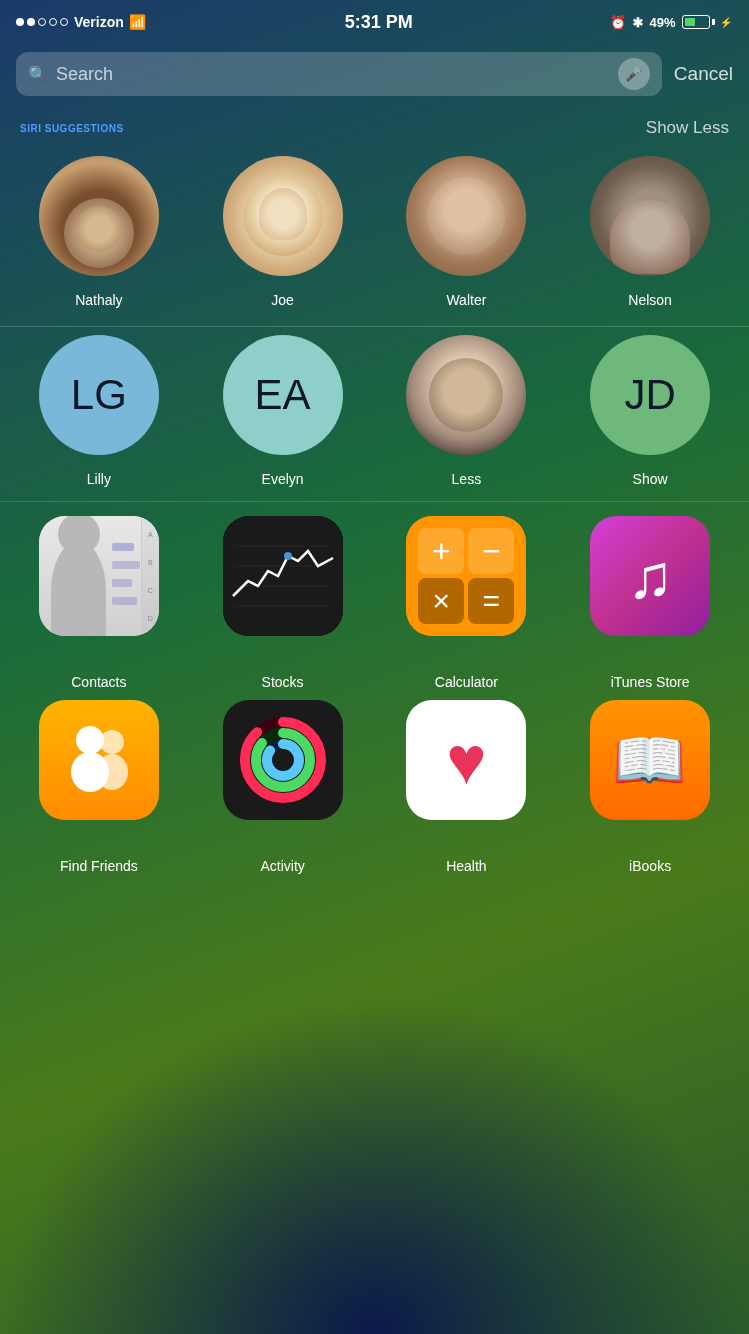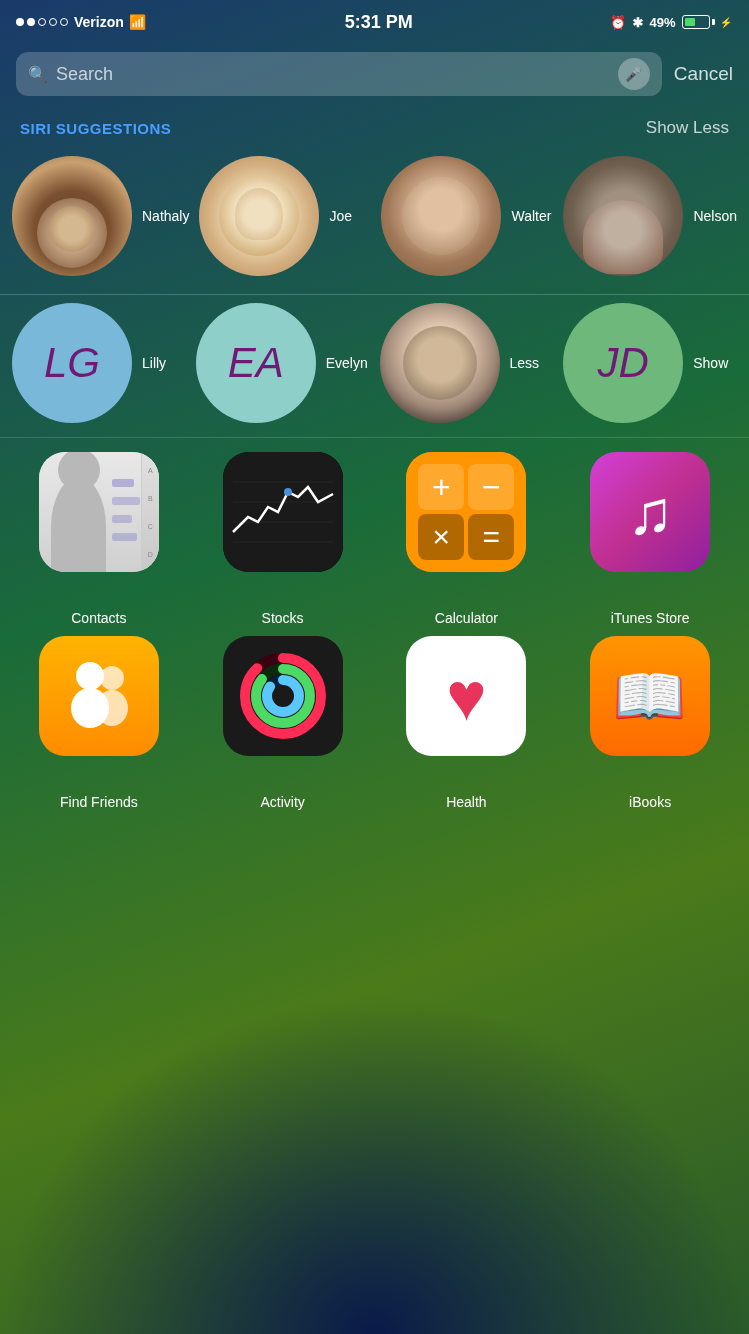--- a/index.html
+++ b/index.html
@@ -75,50 +75,50 @@
     }
     .cancel-btn { color: rgba(255,255,255,0.8); font-size: 19px; cursor: pointer; white-space: nowrap; }
 
     
     .siri-header {
       display: flex;
       justify-content: space-between;
       align-items: center;
       padding: 14px 20px 10px;
     }
-    .siri-title { color: #4a9eff; font-size: 15px; font-weight: 700; letter-spacing: 0.5px; }
+    .siri-title { color: #4a9eff; font-size: 10px; font-weight: 700; letter-spacing: 0.5px; }
     .show-less { color: rgba(255,255,255,0.75); font-size: 17px; }
 
     
     .contacts-grid {
       display: grid;
       grid-template-columns: repeat(4, 1fr);
       padding: 8px 12px;
       gap: 10px;
       border-bottom: 0.5px solid rgba(255,255,255,0.2);
       padding-bottom: 18px;
     }
     .contact-item {
       display: flex;
-      align-items: center;
-      gap: 10px;
+      flex-direction: column;
+      align-items: center;
+      gap: 16px;
       cursor: pointer;
     }
     .contact-avatar {
       width: 120px;
       height: 120px;
       border-radius: 50%;
       overflow: hidden;
       display: flex;
       align-items: center;
       justify-content: center;
       font-size: 36px;
       font-weight: 300;
-      color: #701a75;
-      font-style: italic;
+      color: #0f172a;
     }
     .contact-avatar.initials-lg { background: #7ab8d9; font-size: 42px; font-weight: 300; }
     .contact-avatar.initials-ea { background: #8ecfc9; font-size: 42px; font-weight: 300; }
     .contact-avatar.initials-jd { background: #6db87a; font-size: 42px; font-weight: 300; }
     .contact-name { font-size: 14px; color: white; text-align: center; }
     .avatar-nathaly { background: radial-gradient(circle at 40% 35%, #c8a882 30%, #8a6a4a 60%, #5a4030 100%); }
     .avatar-joe { background: radial-gradient(circle at 50% 40%, #f0d8b8 30%, #c8a080 60%, #7a5030 100%); }
 
     
     .apps-section {

